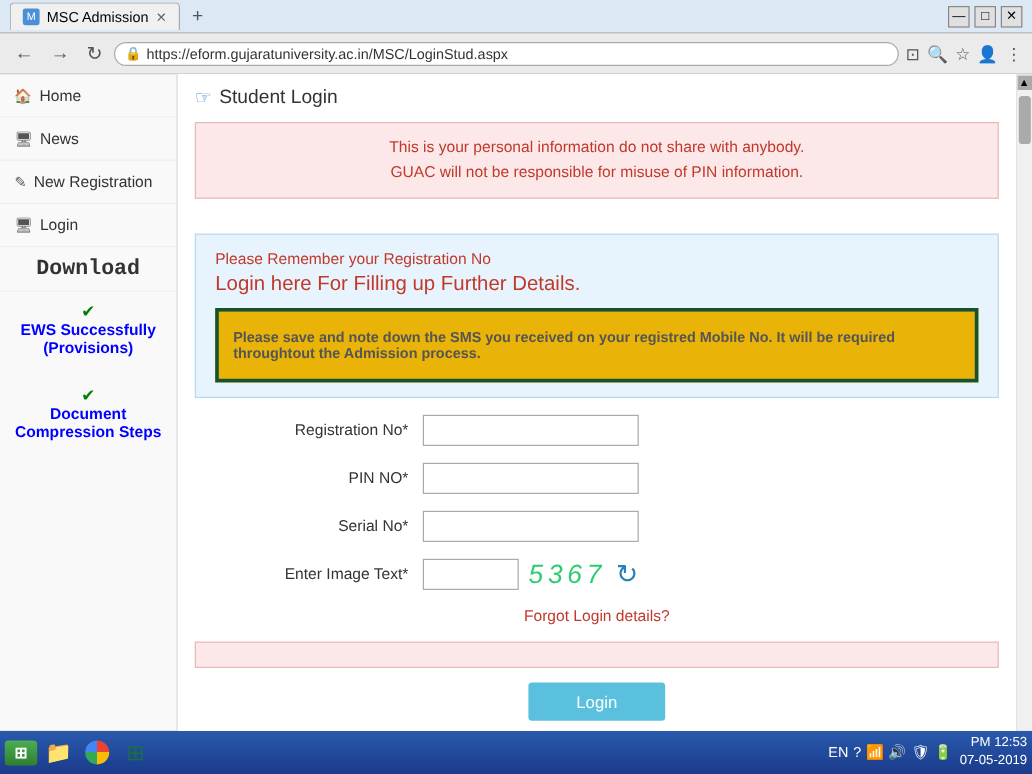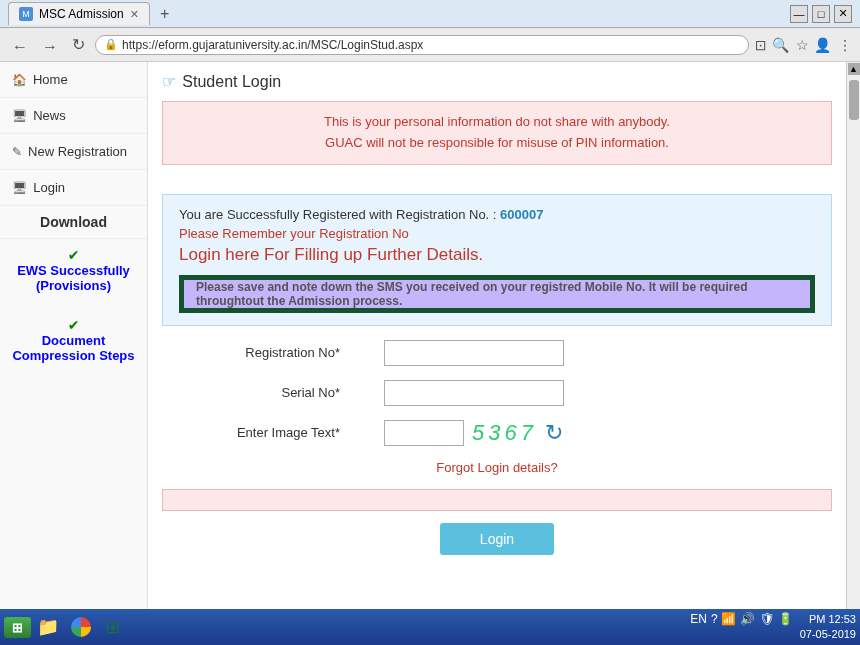--- a/index.html
+++ b/index.html
@@ -83,25 +83,26 @@
       gap: 6px;
       border-bottom: 1px solid #eee;
       font-size: 13px;
       color: #333;
     }
     .sidebar-item .si-icon { font-size: 12px; color: #555; }
 
     .sidebar-download {
       padding: 8px 28px;
       text-align: center;
-      font-size: 14px;
+      font-size: 18px;
       font-weight: bold;
       color: #333;
       border-bottom: 1px solid #eee;
       cursor: pointer;
+      font-family: Liberation Mono, monospace;
     }
 
     .sidebar-download-item {
       padding: 8px 12px;
       text-align: center;
       cursor: pointer;
     }
     .sidebar-download-item .check { color: green; font-size: 14px; display: block; }
     .sidebar-download-item .label {
       color: blue;
@@ -158,38 +159,37 @@
       color: #c0392b;
       font-size: 13px;
       margin-bottom: 4px;
     }
     .success-box .login-line {
       color: #c0392b;
       font-size: 17px;
       margin-bottom: 10px;
     }
     .sms-notice {
-      background: #c4b5fd;
-      border: 5px solid #14532d;
-      padding: 0 12px;
+      background: #eab308;
+      border: 3px solid #14532d;
+      padding: 14px 12px;
       font-size: 12px;
       color: #555;
       font-weight: bold;
     }
 
     
     .login-form {
       margin-top: 14px;
     }
     .form-row {
       display: flex;
       align-items: center;
       margin-bottom: 14px;
       padding-left: 30px;
-      gap: 32px;
     }
     .form-label {
       width: 160px;
       text-align: right;
       padding-right: 12px;
       font-size: 13px;
       color: #333;
     }
     .form-input {
       width: 180px;
@@ -295,21 +295,21 @@
       align-items: center;
       justify-content: center;
       cursor: pointer;
       border-radius: 3px;
     }
     .taskbar-icon svg, .taskbar-icon span { font-size: 18px; }
 
     .taskbar-right {
       margin-left: auto;
       display: flex;
-      align-items: flex-start;
+      align-items: center;
       gap: 6px;
       color: white;
       font-size: 11px;
     }
     .taskbar-clock {
       text-align: right;
       line-height: 1.4;
     }
     .sys-tray {
       display: flex;
@@ -401,32 +401,33 @@
           <span class="hand-icon">☞</span>
           <span>Student Login</span>
         </div>
 
         <div class="warning-box">
           <div>This is your personal information do not share with anybody.</div>
           <div>GUAC will not be responsible for misuse of PIN information.</div>
         </div>
 
         <div class="success-box">
-          <div class="reg-line">
-            <span>You are Successfully Registered with Registration No. : </span><span class="reg-no">600007</span>
-          </div>
           <div class="remember-line">Please Remember your Registration No</div>
           <div class="login-line">Login here For Filling up Further Details.</div>
           <div class="sms-notice">Please save and note down the SMS you received on your registred Mobile No. It will be required throughtout the Admission process.</div>
         </div>
 
         <div class="login-form">
           <div class="form-row">
             <span class="form-label">Registration No*</span>
             <input class="form-input" type="text" style="">
+          </div>
+          <div class="form-row">
+            <span class="form-label">PIN NO*</span>
+            <input class="form-input" type="password" style="">
           </div>
           <div class="form-row">
             <span class="form-label">Serial No*</span>
             <input class="form-input" type="text" style="">
           </div>
           <div class="form-row">
             <span class="form-label">Enter Image Text*</span>
             <div class="captcha-row">
               <input class="captcha-input" type="text" style="">
               <span class="captcha-text">5367</span>

